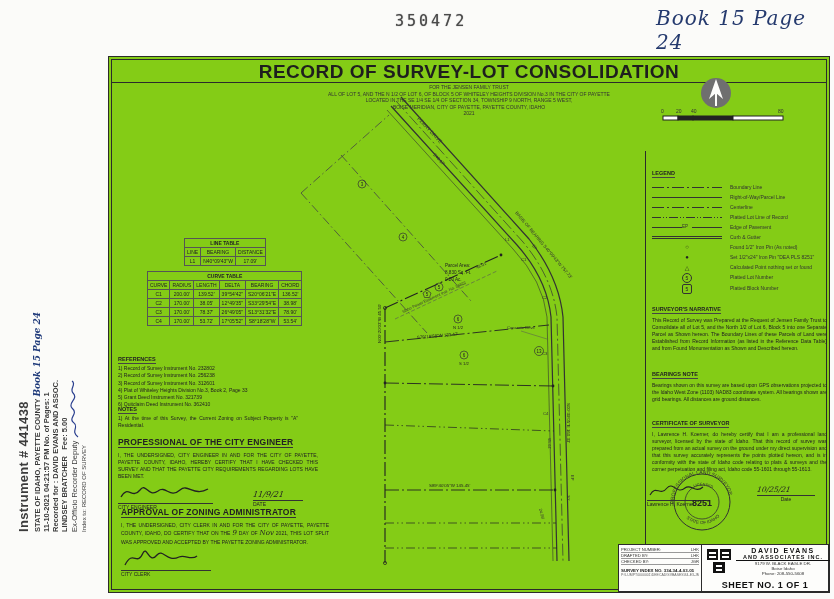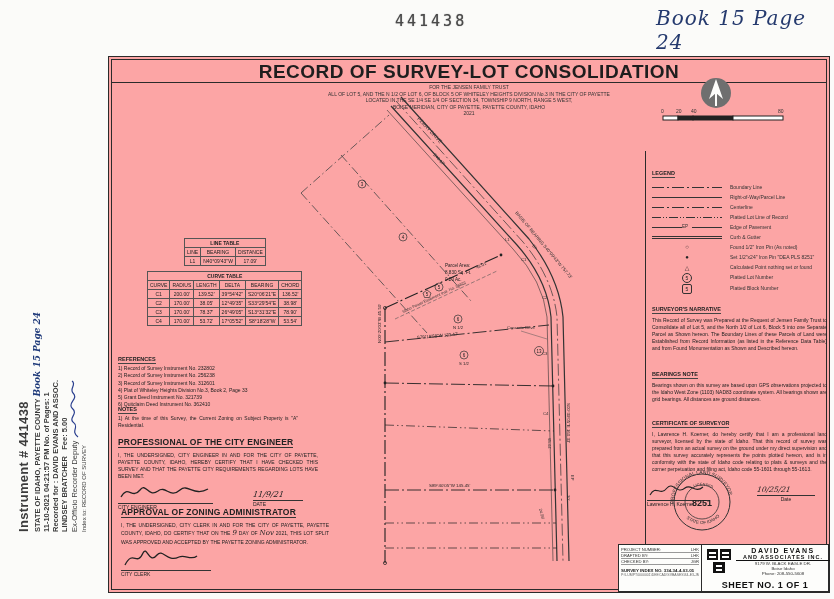--- a/index.html
+++ b/index.html
@@ -20,21 +20,21 @@
   .lcurb{position:absolute;top:2px;left:0;right:0;height:1px;background:#333;box-shadow:0 2px 0 #333;}
   .sym{display:inline-block;text-align:center;width:70px;font-size:6px;color:#222;}
   .circnum{display:inline-block;width:8px;height:8px;border:1px solid #333;border-radius:50%;font-size:5px;line-height:8px;text-align:center;color:#222;}
   .ref-line{font-size:5px;line-height:1.45;color:#222;}
   .para{font-size:5px;line-height:1.4;color:#222;text-align:justify;}
   .bigcap{font-size:8.5px;font-weight:bold;color:#222;border-bottom:1px solid #333;display:inline-block;letter-spacing:.2px;}
 </style>
 </head>
 <body>
 
-<div class="abs" style="left:395px;top:12px;font-family:'DejaVu Sans Mono',monospace;font-size:15px;letter-spacing:3px;color:#4a4a4a;text-shadow:0 0 1px #777;">441438</div>
+<div class="abs" style="left:395px;top:12px;font-family:'DejaVu Sans Mono',monospace;font-size:15px;letter-spacing:3px;color:#4a4a4a;text-shadow:0 0 1px #777;">350472</div>
 <div class="abs hand" style="left:656px;top:6px;font-size:20px;letter-spacing:1px;color:#253a6e;">Book 15 Page 24</div>
 
 <div class="abs" style="left:16px;top:532px;width:272px;height:90px;transform:rotate(-90deg);transform-origin:0 0;color:#3b3b3b;">
   <div style="font-size:13px;font-weight:bold;letter-spacing:.3px;">Instrument # 441438</div>
   <div style="font-size:7.5px;font-weight:bold;margin-top:1px;">
     <span>STATE OF IDAHO, PAYETTE COUNTY</span>
     <span class="hand" style="font-size:9px;">Book 15 Page 24</span>
   </div>
   <div style="font-size:7.5px;font-weight:bold;">11-10-2021    04:21:57 PM    No. of Pages: 1</div>
   <div style="font-size:7.5px;font-weight:bold;">Recorded for : DAVID EVANS AND ASSOC.</div>
@@ -44,21 +44,21 @@
   </div>
   <div style="font-size:7.5px;">
     <span>Ex-Officio Recorder Deputy</span>
     <svg width="60" height="12" style="vertical-align:middle">
       <path d="M2,9 C8,1 12,11 17,4 C21,-1 25,10 31,3 C36,-2 40,10 46,4 C50,0 55,8 58,3" stroke="#2a3f8f" stroke-width="1.2" fill="none"></path>
     </svg>
   </div>
   <div style="font-size:6px;">Index to: RECORD OF SURVEY</div>
 </div>
 
-<div class="abs" style="left:108px;top:56px;width:720px;height:535px;border:1px solid #2b2b2b;background:#fca5a5;text-decoration:underline;">
+<div class="abs" style="left:108px;top:56px;width:720px;height:535px;border:1px solid #2b2b2b;background:#84cc16;text-decoration:underline;">
   <div class="abs" style="left:2px;top:2px;right:2px;bottom:2px;border:1px solid #2b2b2b;pointer-events:none;"></div>
 
   <div class="abs" style="left:0;top:4px;width:100%;text-align:center;">
     <div style="font-size:19px;font-weight:bold;letter-spacing:.5px;color:#1e1e1e;">RECORD OF SURVEY-LOT CONSOLIDATION</div>
   </div>
   <div class="abs" style="left:3px;top:25px;width:714px;border-top:1px solid #2b2b2b;"></div>
   <div class="abs" style="left:0;top:27px;width:100%;text-align:center;">
     <div class="tiny">FOR THE JENSEN FAMILY TRUST</div>
     <div class="tiny">ALL OF LOT 5, AND THE N 1/2 OF LOT 6, OF BLOCK 5 OF WHITELEY HEIGHTS DIVISION No.3 IN THE CITY OF PAYETTE</div>
     <div class="tiny">LOCATED IN THE SE 1/4 SE 1/4 OF SECTION 34, TOWNSHIP 9 NORTH, RANGE 5 WEST,</div>

